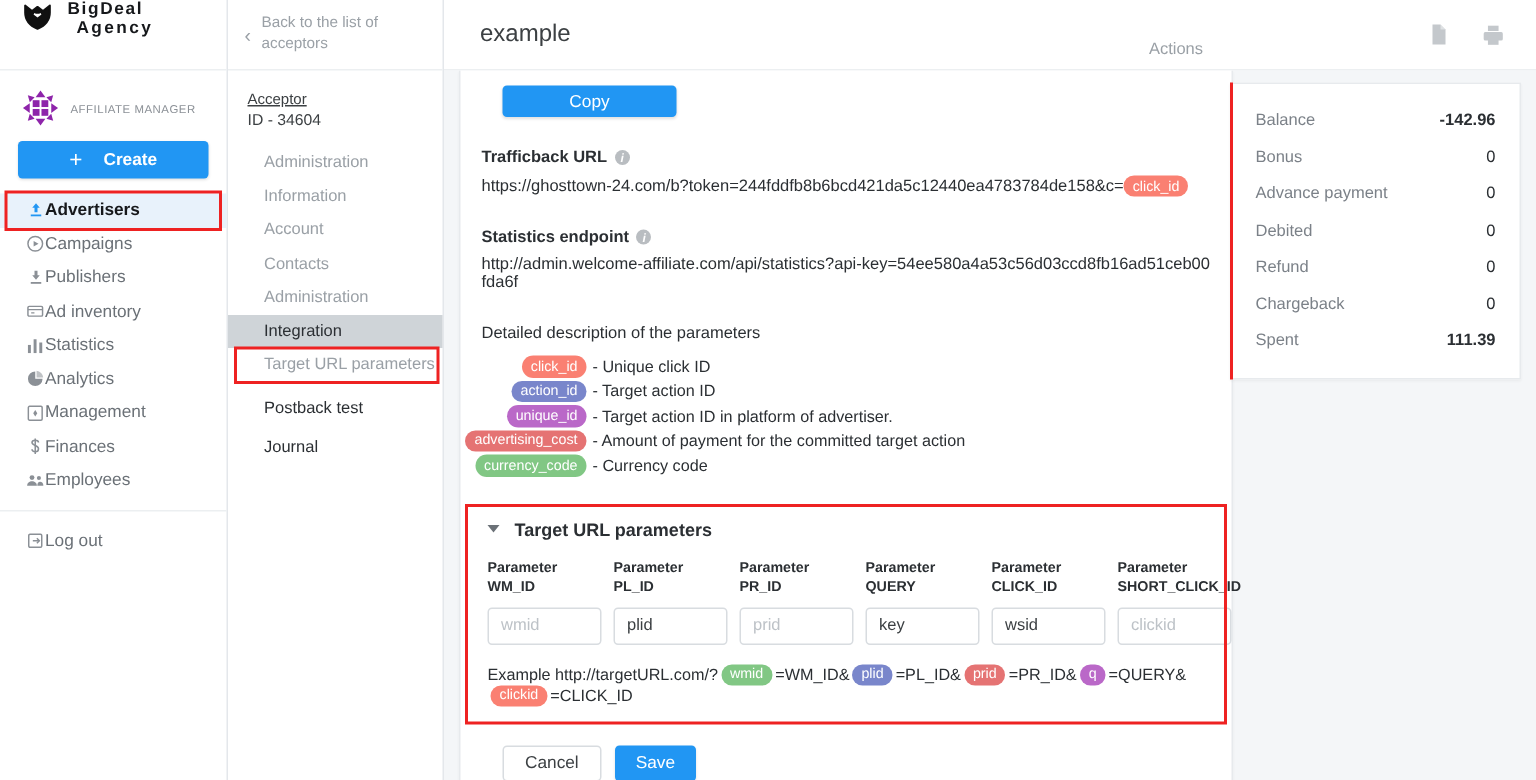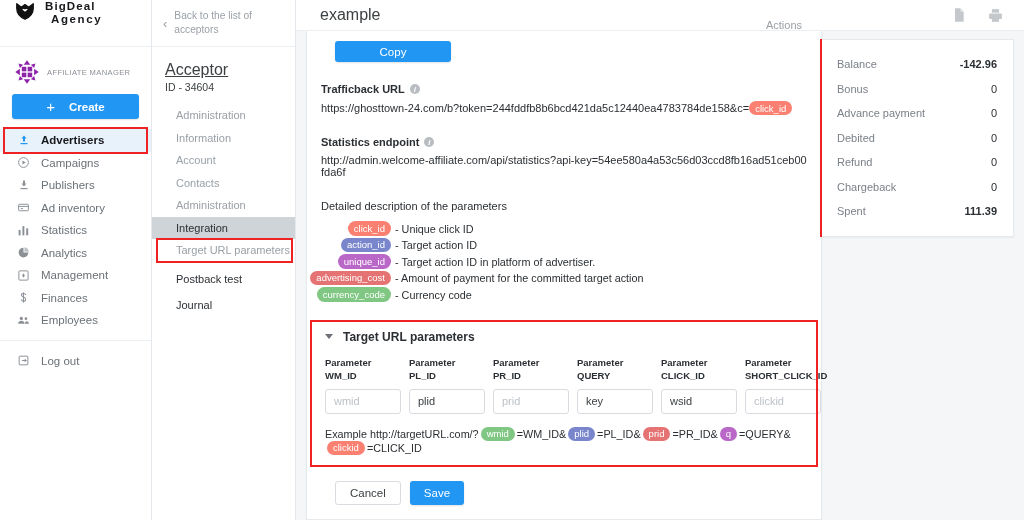--- a/index.html
+++ b/index.html
@@ -33,21 +33,21 @@
   .create-btn {
     margin: 9px 12px 0 12px; height: 25px; background: #2196f3; color: #fff;
     border-radius: 3px; display: flex; align-items: center; justify-content: center;
     gap: 14px; font-size: 11.5px; font-weight: bold; cursor: pointer;
     box-shadow: 0 1px 2px rgba(0,0,0,.12);
   }
   .create-plus { font-size: 15px; font-weight: normal; line-height: 1; }
 
   .nav { margin-top: 10px; }
   .nav-item {
-    height: 22.5px; display: flex; align-items: center; gap: 11px;
+    height: 22.5px; display: flex; align-items: center; 
     padding-left: 17px; font-size: 11.5px; color: #6b7177; cursor: pointer;
     position: relative;
   }
   .nav-item .ico { width: 13px; height: 13px; flex: 0 0 13px; display: flex;
                    align-items: center; justify-content: center; color: #8b9096; }
   .nav-item.active { background: #e8f2fb; color: #16181b; font-weight: bold; }
   .nav-item.active .ico { color: #2196f3; }
   .nav-highlight {
     position: absolute; left: 3px; right: 3px; top: -2px; bottom: -2px;
     border: 2px solid #ee2222; pointer-events: none;
@@ -58,35 +58,35 @@
   
   .panel2 {
     width: 144px; flex: 0 0 144px; background: #ffffff;
     border-right: 1px solid #e4e7eb; height: 520px;
   }
   .back-row { height: 47px; display: flex; align-items: center; gap: 7px; padding: 0 12px 0 11px;
               border-bottom: 1px solid #eceff1; cursor: pointer; }
   .back-chev { color: #9aa0a6; font-size: 13px; line-height: 1; }
   .back-text { font-size: 10.2px; color: #9aa0a6; line-height: 1.35; }
   .acceptor-box { padding: 14px 0 0 13px; }
-  .acceptor-title { font-size: 16px; color: #3c4043; font-weight: normal; text-decoration: underline; }
+  .acceptor-title { font-size: 10px; color: #3c4043; font-weight: normal; text-decoration: underline; }
   .acceptor-id { font-size: 10.5px; color: #3c4043; margin-top: 2px; }
 
   .sub-nav { margin-top: 11px; }
   .sub-item { height: 22.5px; display: flex; align-items: center; padding-left: 24px;
               font-size: 11px; color: #9aa0a6; cursor: pointer; position: relative; }
   .sub-item.head { color: #2b2f33; font-weight: bold; padding-left: 24px; }
   .sub-item.section { color: #2b2f33; font-weight: normal; }
   .sub-item.sel { background: #cfd4d8; color: #2b2f33; }
   .sub-highlight { position: absolute; left: 4px; right: 2px; top: -1px; bottom: -1px;
                    border: 2px solid #ee2222; pointer-events: none; }
 
   
   .main { flex: 1 1 auto; height: 520px; position: relative; background: #f4f6f8; }
-  .topbar { height: 31px; background: #ffffff; display: flex; align-items: center;
+  .topbar { height: 47px; background: #ffffff; display: flex; align-items: center;
             padding: 0 20px 0 24px; border-bottom: 1px solid #eceff1; }
   .page-title { font-size: 16px; color: #3c4043; font-weight: normal; }
   .topbar-spacer { flex: 1 1 auto; }
   .actions-link { font-size: 11px; color: #9aa0a6; cursor: pointer; margin-right: 130px; margin-top: 20px; }
   .top-ico { width: 18px; height: 18px; margin-left: 18px; color: #c4c8cc; cursor: pointer;
              display: flex; align-items: center; justify-content: center; }
 
   .content { position: relative; padding: 0; }
 
   

